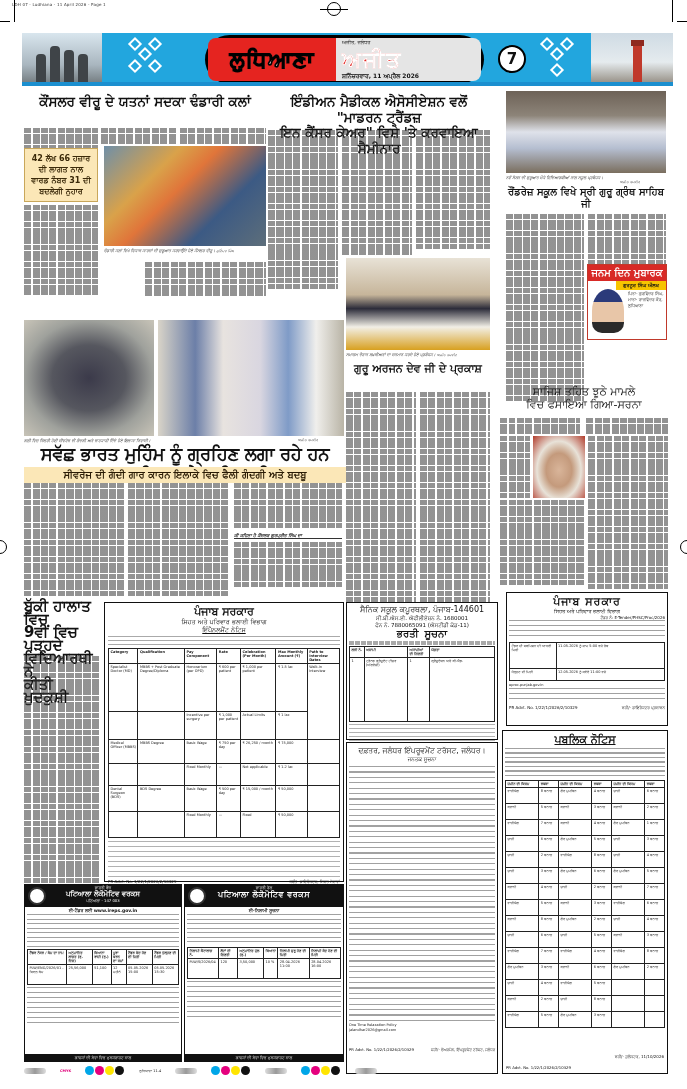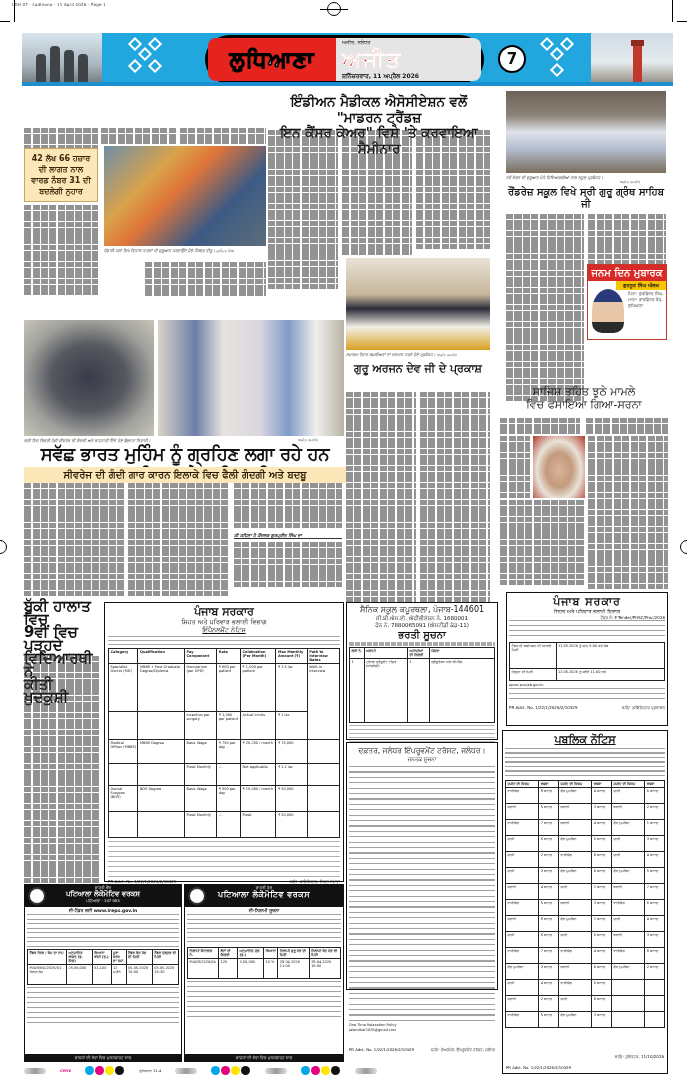--- a/index.html
+++ b/index.html
@@ -97,20 +97,21 @@
       </div>
     </div>
   </div>
   <div class="mh-page">7</div>
   <div class="abs mh-photo-right">
       <div class="tower"></div>
     </div>
 </div>
 
 <div class="abs hl" style="top:94px;left:24px;width:242px;font-size:13.5px;text-align:center;">
+  <div>ਕੌਂਸਲਰ ਵੀਰੂ ਦੇ ਯਤਨਾਂ ਸਦਕਾ ਢੰਡਾਰੀ ਕਲਾਂ</div>
 </div>
 
 <div class="abs body-text" style="top:128px;left:24px;width:74px;">
   <span></span>
     <span></span>
     <span></span>
     <span></span>
 </div>
 <div class="abs body-text" style="top:128px;left:101px;width:75px;">
     <span></span>
@@ -655,21 +656,21 @@
   <div style="display:flex;justify-content:space-between;font-size:4px;margin-top:2px;">
     <span>PR Advt. No. 1/22/1/2026/2/10329</span>
     <span>ਸਹੀ/- ਡਾਇਰੈਕਟਰ, ਸਿਹਤ ਸੇਵਾਵਾਂ</span>
   </div>
 </div>
 
 <div class="abs ad-box" style="top:602px;left:346px;width:152px;height:138px;padding:2px;">
   <div class="ad-title" style="font-size:8px;font-weight:normal;">ਸੈਨਿਕ ਸਕੂਲ ਕਪੂਰਥਲਾ, ਪੰਜਾਬ-144601</div>
   <div class="ad-title" style="font-size:5.5px;font-weight:normal;">ਸੀ.ਬੀ.ਐਸ.ਈ. ਐਫੀਲੀਏਸ਼ਨ ਨੰ. 1680001</div>
   <div class="ad-title" style="font-size:5.5px;font-weight:normal;">ਫੋਨ ਨੰ. 7880065091 (ਐਸਟੀਡੀ ਕੋਡ-11)</div>
-  <div class="ad-title" style="font-size:10px;">ਭਰਤੀ ਸੂਚਨਾ</div>
+  <div class="ad-title" style="font-size:10px;font-family:Liberation Mono, monospace;">ਭਰਤੀ ਸੂਚਨਾ</div>
   <div style="height:4px;margin:1px 0;background:repeating-linear-gradient(90deg,#555 0,#555 5px,transparent 5px,transparent 6px);opacity:.5;"></div>
   <table class="ad">
     <thead>
         <tr>
       <th style="width:10%;">ਲੜੀ ਨੰ.</th>
       <th style="width:30%;">ਅਸਾਮੀ</th>
       <th style="width:15%;">ਅਸਾਮੀਆਂ ਦੀ ਗਿਣਤੀ</th>
       <th>ਯੋਗਤਾ</th>
     </tr>
       </thead>
@@ -682,21 +683,21 @@
     </tr>
       </tbody>
   </table>
   <div style="height:28px;margin-top:2px;background:repeating-linear-gradient(180deg,#555 0,#555 1px,transparent 1px,transparent 4px);opacity:.45;"></div>
   <div style="display:flex;justify-content:space-between;font-size:3.8px;">
     <span>No. SSKPT/2026/03</span>
     <span>ਪ੍ਰਿੰਸੀਪਲ</span>
   </div>
 </div>
 
-<div class="abs ad-box" style="top:742px;left:346px;width:152px;height:248px;padding:2px;">
+<div class="abs ad-box" style="top:742px;left:346px;width:152px;height:332px;padding:2px;">
   <div class="ad-title" style="font-size:7.5px;font-weight:normal;margin-top:1px;">ਦਫ਼ਤਰ, ਜਲੰਧਰ ਇੰਪਰੂਵਮੈਂਟ ਟਰੱਸਟ, ਜਲੰਧਰ।</div>
   <div class="ad-title" style="font-size:5.5px;font-weight:normal;">ਜਨਤਕ ਸੂਚਨਾ</div>
   <div style="height:255px;margin-top:3px;background:repeating-linear-gradient(180deg,#444 0,#444 1.2px,transparent 1.2px,transparent 5.4px);opacity:.5;"></div>
   <div class="tiny" style="margin-top:2px;">One Time Relaxation Policy</div>
   <div class="tiny">jalandhar2026@gmail.com</div>
   <div style="display:flex;justify-content:space-between;font-size:3.8px;margin-top:14px;">
     <span>PR Advt. No. 1/22/1/2026/2/10329</span>
     <span>ਸਹੀ/- ਚੇਅਰਮੈਨ, ਇੰਪਰੂਵਮੈਂਟ ਟਰੱਸਟ, ਜਲੰਧਰ</span>
   </div>
 </div>

